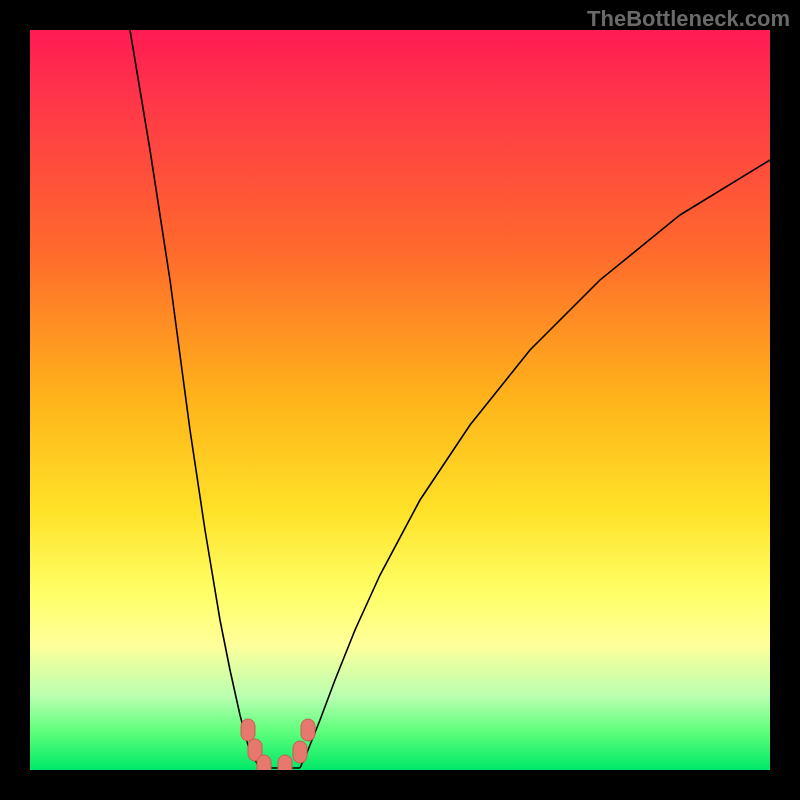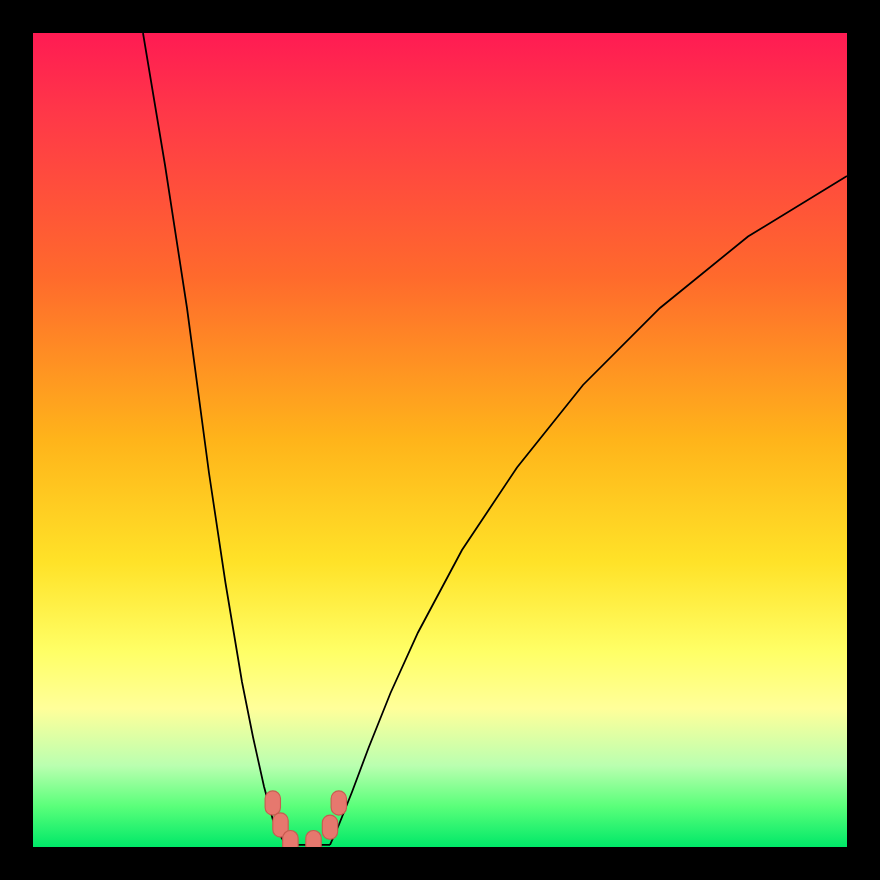--- a/index.html
+++ b/index.html
@@ -39,20 +39,21 @@
       #00e868 100%);
   }
   .plot svg { position: absolute; left: 0; top: 0; }
   .curve { fill: none; stroke: #000; stroke-width: 1.6; }
   .marker { fill: #e6786e; stroke: #c95a50; stroke-width: 1; }
 </style>
 </head>
 <body>
 
 <div class="outer">
+  <div class="watermark">TheBottleneck.com</div>
   <div class="plot">
     <svg viewBox="0 0 740 740" width="740" height="740">
       <path class="curve" d="M100 0 L120 120 L140 250 L160 400 L175 500 L190 590 L200 640 L210 685 L218 715 L225 730 L230 738"></path>
       <path class="curve" d="M230 738 L270 738"></path>
       <path class="curve" d="M270 738 L278 720 L290 690 L305 650 L325 600 L350 545 L390 470 L440 395 L500 320 L570 250 L650 185 L740 130"></path>
       <g>
           <rect x="211" y="689" width="14" height="22" rx="7" class="marker"></rect>
           <rect x="218" y="709" width="14" height="22" rx="7" class="marker"></rect>
           <rect x="227" y="725" width="14" height="22" rx="7" class="marker"></rect>
           <rect x="248" y="725" width="14" height="22" rx="7" class="marker"></rect>

